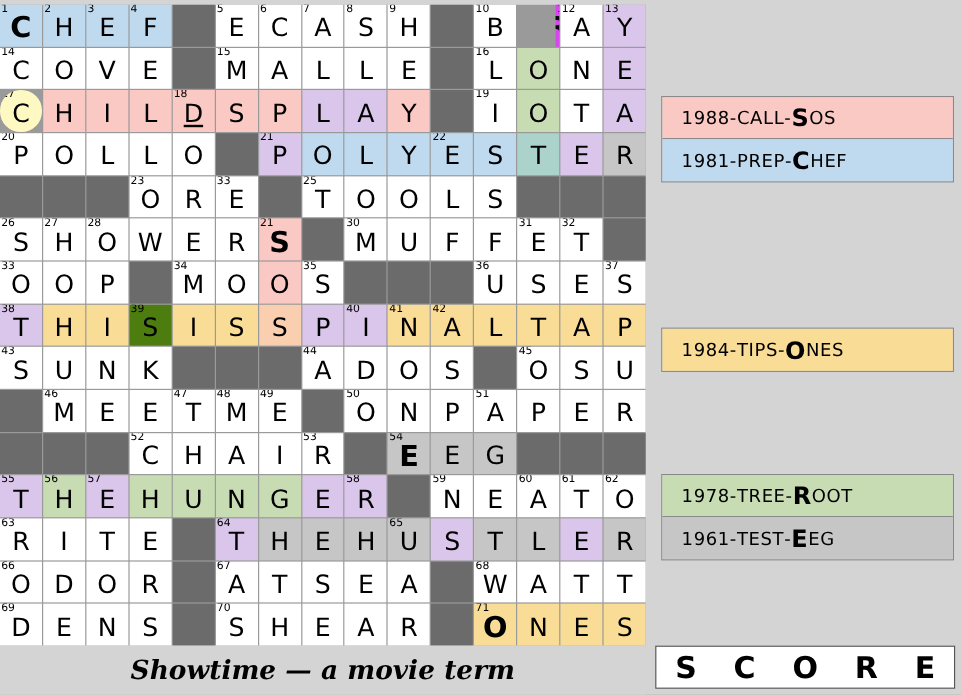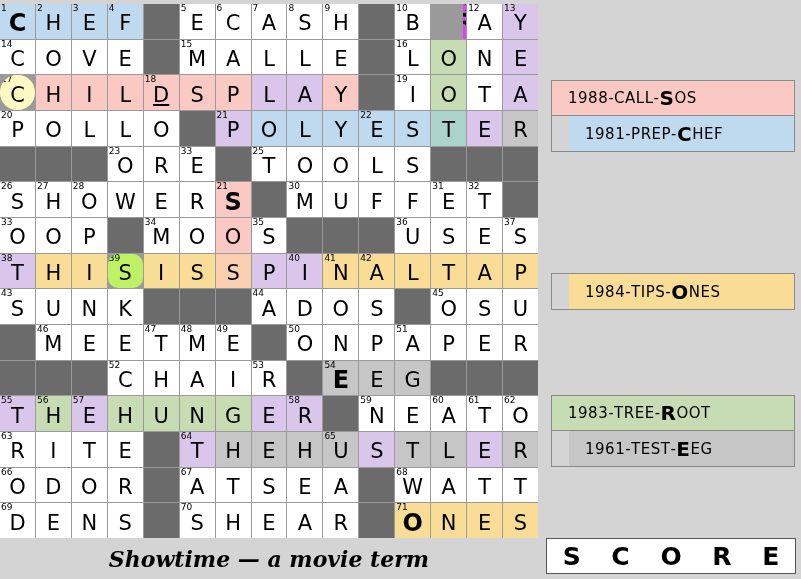--- a/index.html
+++ b/index.html
@@ -69,21 +69,21 @@
     display:flex;align-items:center;
     padding-left:16px;
     box-sizing:border-box;
     border-bottom:1px solid #8a8a8a;
     font-family:"DejaVu Sans", sans-serif;
     font-size:15px;
     letter-spacing:0.5px;
     color:#000;
     white-space:nowrap;
   }
-  .clue-row:last-child{border-bottom:none;margin-left:17px;}
+  .clue-row:last-child{border-bottom:none;}
   .clue-row .ans-first{font-size:20px;font-weight:bold;}
   .clue-row .ans-rest{font-size:15px;}
 
   #score-box{
     position:absolute;left:546px;top:538px;
     width:250px;height:36px;
     background:#ffffff;
     border:1px solid #555;
     box-sizing:border-box;
     display:flex;align-items:center;justify-content:center;
@@ -418,21 +418,21 @@
         <div class="cell" style="background: rgb(217, 198, 234);">
           <span class="num">38</span>
           <span class="ltr">T</span>
         </div>
         <div class="cell" style="background: rgb(249, 221, 150);">
           <span class="ltr">H</span>
         </div>
         <div class="cell" style="background: rgb(249, 221, 150);">
           <span class="ltr">I</span>
         </div>
-        <div class="cell" style="background: #bef264; border-radius: 10px;">
+        <div class="cell" style="background: #4d7c0f;">
           <span class="num">39</span>
           <span class="ltr">S</span>
         </div>
         <div class="cell" style="background: rgb(249, 221, 150);">
           <span class="ltr">I</span>
         </div>
         <div class="cell" style="background: rgb(249, 221, 150);">
           <span class="ltr">S</span>
         </div>
         <div class="cell" style="background: rgb(249, 207, 176);">
@@ -800,21 +800,21 @@
           <span>1984</span>
           <span>  -  </span>
           <span>TIPS</span>
           <span>  -  </span>
           <span class="ans-first">O</span>
           <span class="ans-rest">NES</span>
         </div>
       </div>
       <div class="clue-group" style="top: 395px;">
         <div class="clue-row" style="background: rgb(200, 220, 180);">
-          <span>1983</span>
+          <span>1978</span>
           <span>  -  </span>
           <span>TREE</span>
           <span>  -  </span>
           <span class="ans-first">R</span>
           <span class="ans-rest">OOT</span>
         </div>
         <div class="clue-row" style="background: rgb(198, 198, 198);">
           <span>1961</span>
           <span>  -  </span>
           <span>TEST</span>

